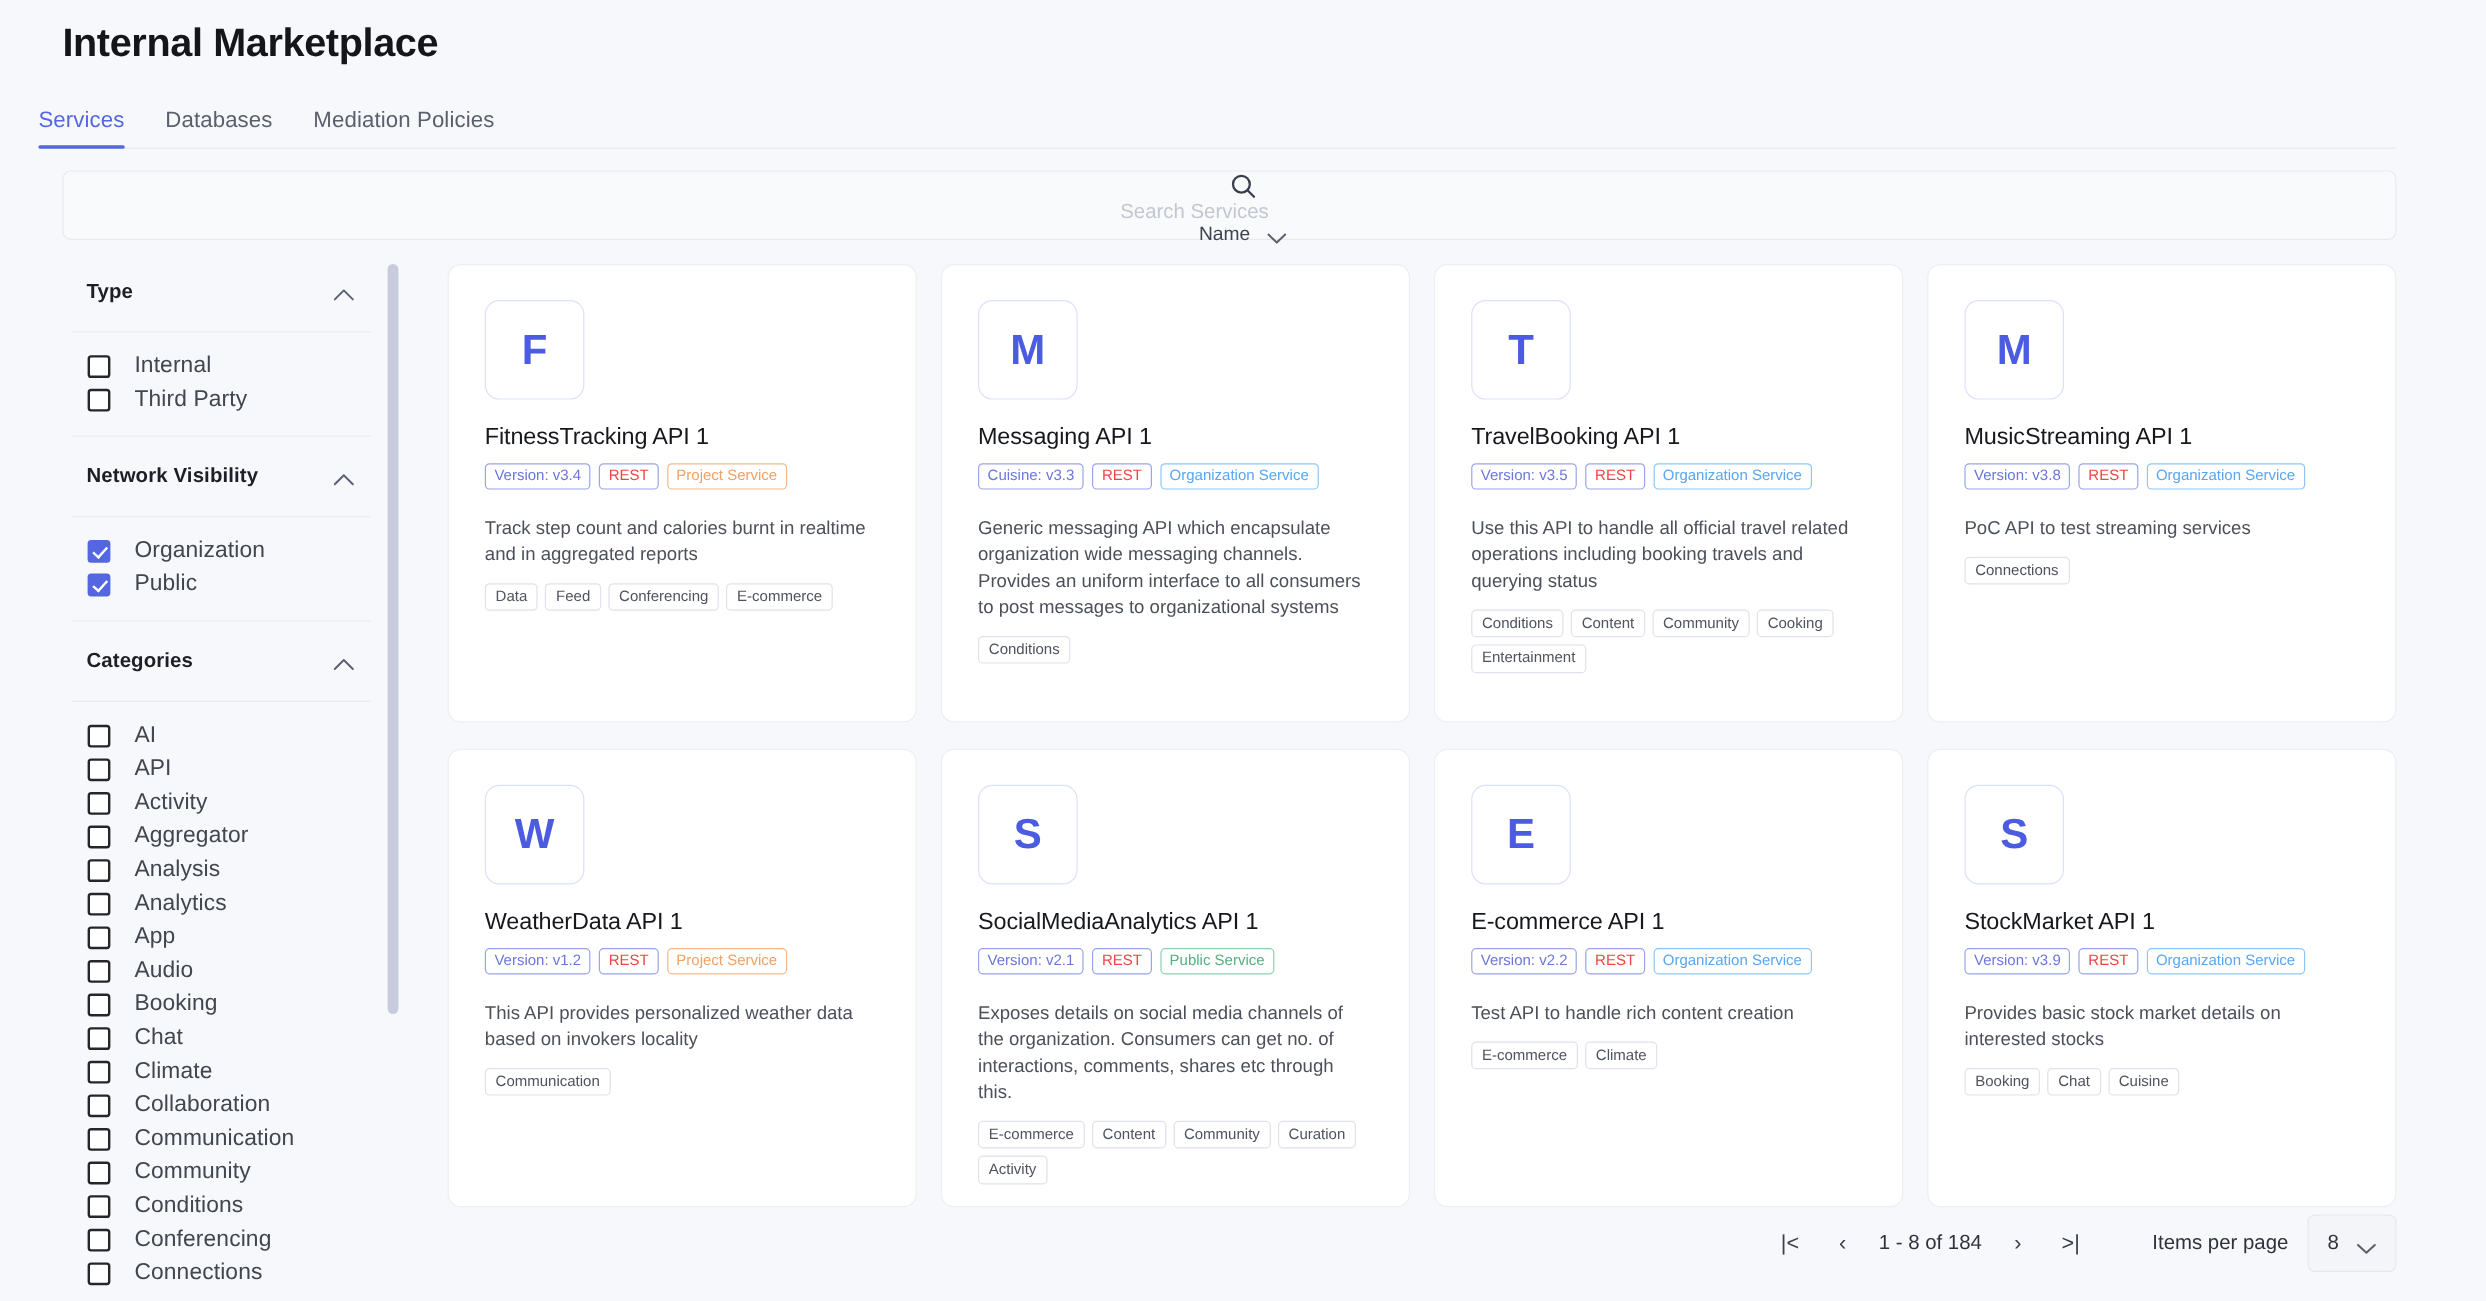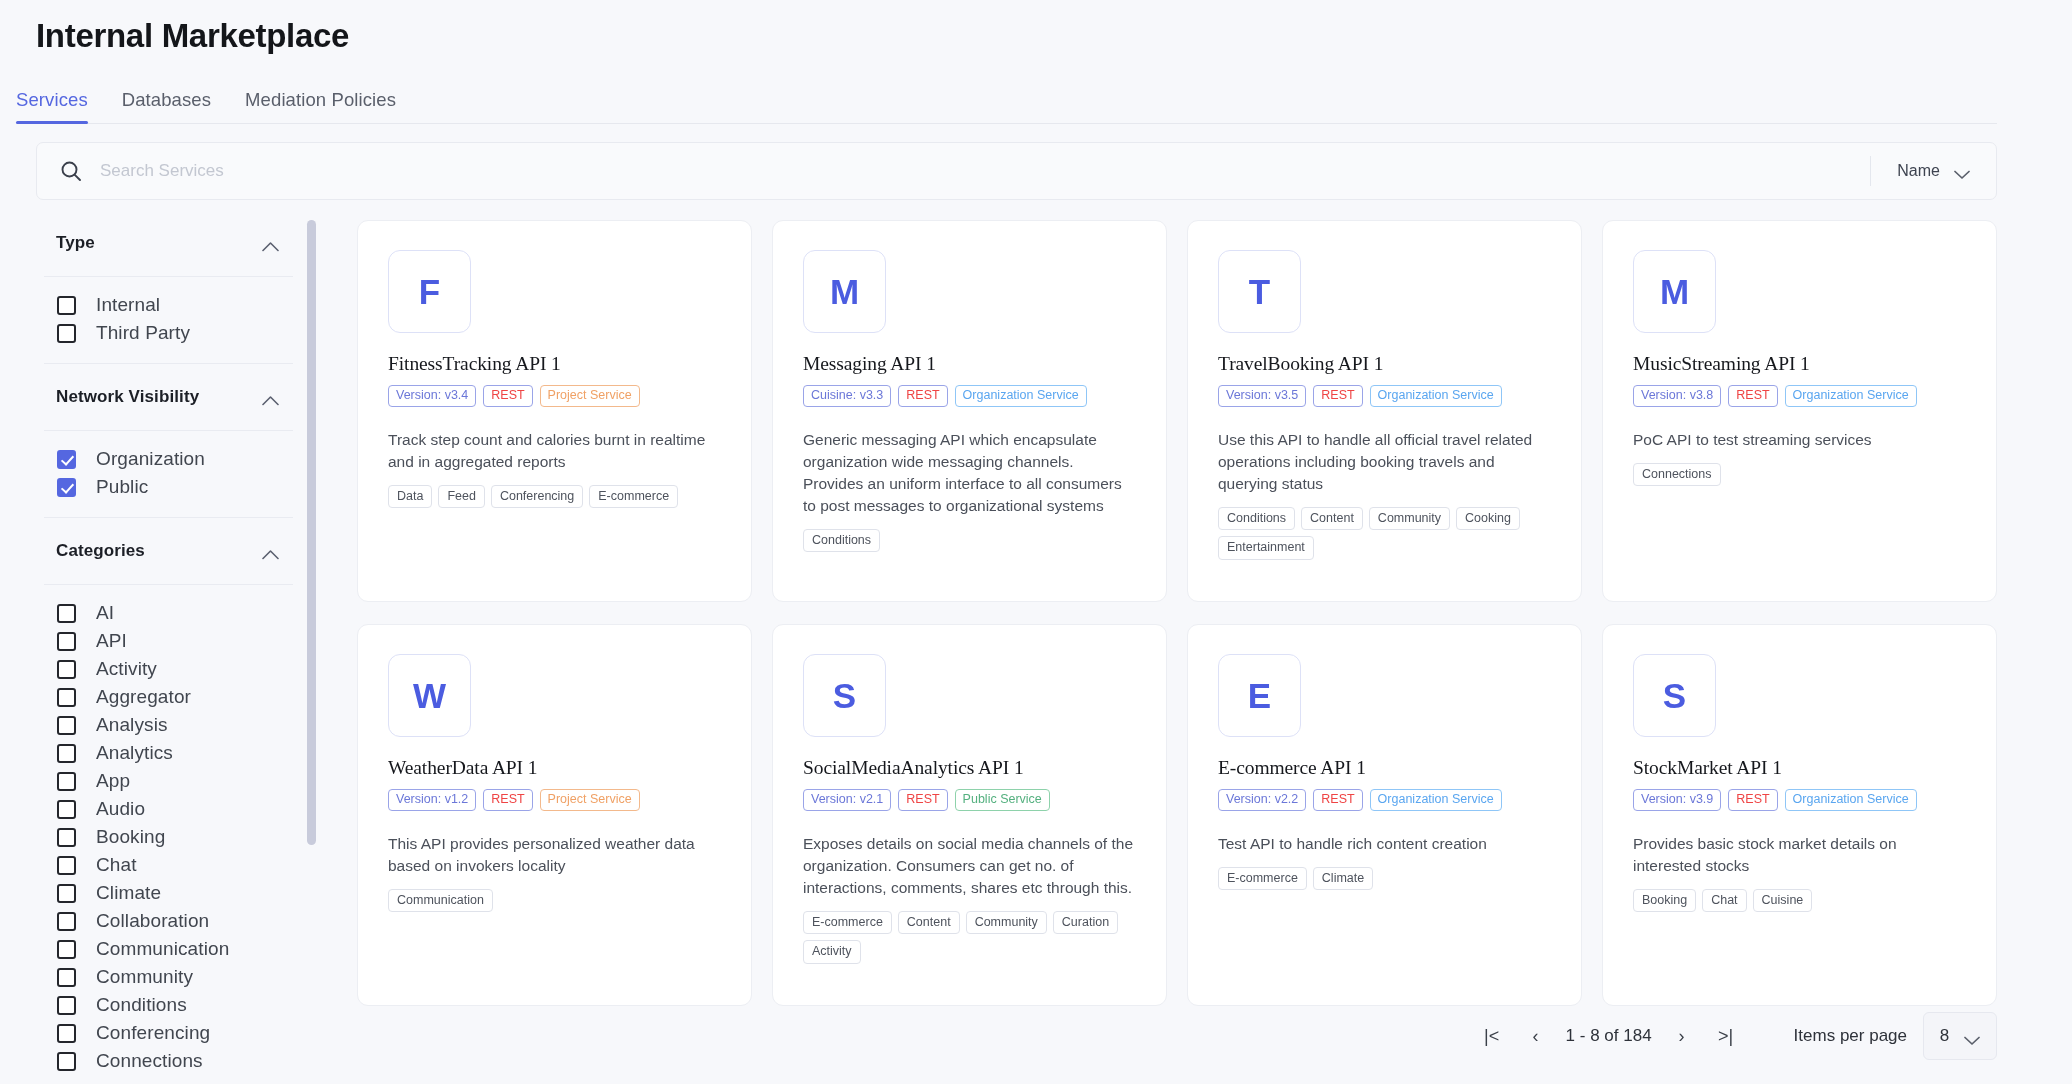--- a/index.html
+++ b/index.html
@@ -13,21 +13,21 @@
   .page {
     position: relative;
     width: 2072px;
     height: 1084px;
     background: #f7f8fb;
   }
   .content-wrap {
     width: 2027px;
     height: 1084px;
     background: #f7f8fb;
-    padding: 0 0 0 0;
+    padding: 0 0 0 16px;
     position: relative;
   }
   
   .page-title {
     font-size: 33px;
     font-weight: bold;
     color: #14161a;
     letter-spacing: -0.3px;
     padding: 17px 0 0 36px;
   }
@@ -62,20 +62,21 @@
   
   .search-row {
     margin: 18px 30px 0 36px;
     height: 58px;
     background: #f9fafc;
     border: 1px solid #e8eaf0;
     border-radius: 7px;
     display: flex;
     align-items: center;
     padding: 0 0 0 22px;
+    flex-direction: column;
   }
   .search-icon { width: 24px; height: 24px; flex: 0 0 auto; color: #3a3f4b; }
   .search-input {
     flex: 1 1 auto;
     border: none;
     outline: none;
     background: transparent;
     font-family: "Liberation Sans", sans-serif;
     font-size: 17px;
     color: #3a3f4b;
@@ -200,21 +201,20 @@
     justify-content: center;
     font-size: 35px;
     font-weight: bold;
     color: #4b5ce0;
   }
   .card-title {
     margin-top: 20px;
     font-size: 19.5px;
     color: #16181d;
     letter-spacing: -0.1px;
-    font-family: Liberation Serif, serif;
   }
   .badges { margin-top: 10px; display: flex; flex-wrap: wrap; gap: 7px; }
   .badge {
     font-size: 12.5px;
     border-radius: 4px;
     padding: 3px 7px 4px 7px;
     line-height: 1;
     white-space: nowrap;
   }
   .badge.version { color: #6b77d8; border: 1px solid #9aa4e8; }

